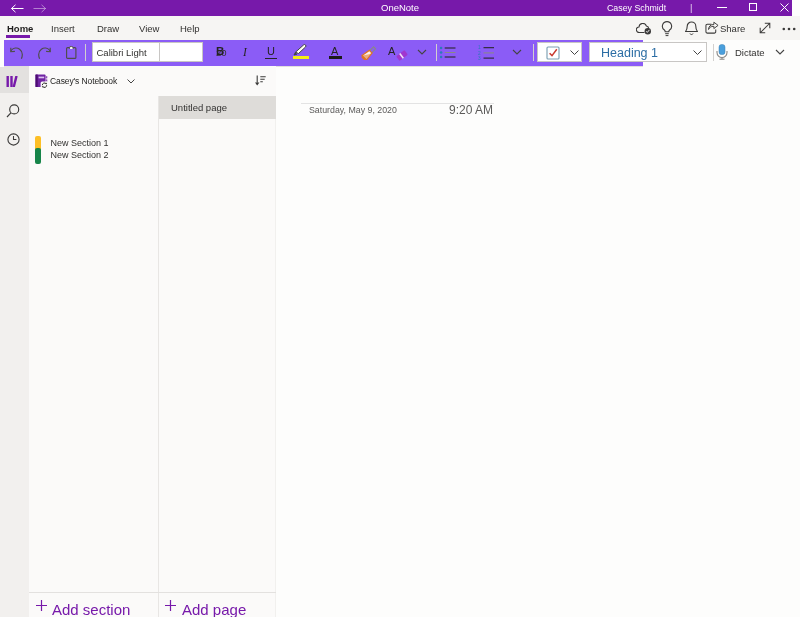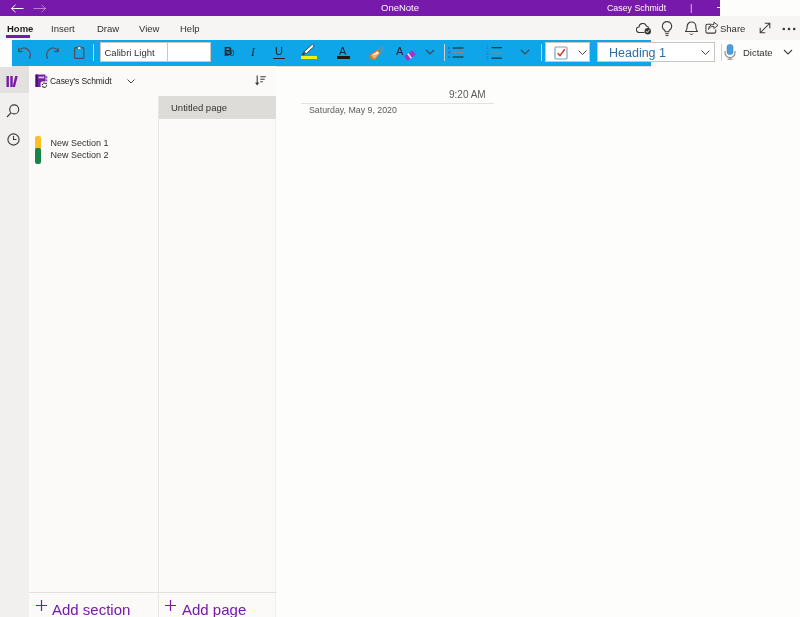--- a/index.html
+++ b/index.html
@@ -1,30 +1,30 @@
 <!DOCTYPE html>
 <html><head>
 <meta charset="utf-8">
 <style>
 * { margin:0; padding:0; box-sizing:border-box; }
 html,body { width:800px; height:617px; overflow:hidden; }
 body { font-family:"Liberation Sans", sans-serif; position:relative; background:#fdfdfc; }
 .abs { position:absolute; }
 
 
-#titlebar { left:0; top:0; width:720px; height:16px; background:#7719aa; color:#fff; }
+#titlebar { left:0; top:0; width:792px; height:16px; background:#7719aa; color:#fff; }
 #titlebar .t { position:absolute; top:2px; font-size:9.5px; color:#fff; }
 
 
 #tabs { left:0; top:16px; width:800px; height:24px; background:#f6f5f3; }
 .tab { position:absolute; top:7px; font-size:9.5px; color:#323130; }
 #home-underline { position:absolute; left:6px; top:19px; width:24px; height:2.5px; background:#7719aa; }
 
 
-#ribbon { left:12px; top:40px; width:639px; height:27px; background:#0ea5e9; border-bottom:1px solid #e1dfdd; }
+#ribbon { left:4px; top:40px; width:639px; height:27px; background:#8b5cf6; border-bottom:1px solid #e1dfdd; }
 .sep { position:absolute; top:4px; width:1px; height:17px; background:#d2d0ce; }
 .box { position:absolute; top:2px; height:20px; background:#fff; border:1px solid #c8c6c4; font-size:9.5px; color:#323130; }
 .chev { position:absolute; }
 
 
 #rail { left:0; top:67px; width:29px; height:550px; background:#f2f0ee; }
 #rail-sel { position:absolute; left:0; top:0; width:29px; height:26px; background:#e3e1df; }
 #sections { left:29px; top:67px; width:129px; height:550px; background:#fbfaf9; }
 #pages { left:158px; top:67px; width:118px; height:550px; background:#fbfaf9; border-left:1px solid #e8e6e4; border-right:1px solid #f1f0ee; }
 #canvas { left:276px; top:67px; width:524px; height:550px; background:#fdfdfc; }
@@ -212,21 +212,21 @@
       <rect x="3.6" y="2.6" width="5.6" height="1.7" fill="#ddc3ef"></rect>
       <rect x="10.5" y="2.2" width="1.8" height="2.2" fill="#8f4cb5"></rect>
       <rect x="10.5" y="5.4" width="1.8" height="2.2" fill="#8f4cb5"></rect>
       <g>
         <rect x="5.6" y="7.6" width="7.8" height="7.4" rx="1.5" fill="#fbfaf9"></rect>
         <path d="M7.3 11.2 a2.2 2.2 0 0 1 3.8-1.5 M11.7 11.2 a2.2 2.2 0 0 1-3.8 1.5" stroke="#2b2a29" stroke-width="1" fill="none"></path>
         <path d="M11.8 8.6 l0.3 1.5 -1.5 0.1 Z" fill="#2b2a29"></path>
         <path d="M7.2 13.8 l-0.3-1.5 1.5-0.1 Z" fill="#2b2a29"></path>
       </g>
     </svg>
-  <div style="position:absolute;left:21px;top:10px;font-size:8.5px;letter-spacing:-0.1px;color:#252423;">Casey's Schmidt</div>
+  <div style="position:absolute;left:21px;top:10px;font-size:8.5px;letter-spacing:-0.1px;color:#252423;">Casey's Notebook</div>
   <svg style="position:absolute;left:98px;top:13px" width="8" height="5" viewBox="0 0 8 5">
       <path d="M0.5 0.5 L4 4 L7.5 0.5" stroke="#444" stroke-width="1" fill="none"></path>
     </svg>
   <svg style="position:absolute;left:225px;top:9px" width="12" height="12" viewBox="0 0 12 12">
       <path d="M3.2 0.5 V7.8" stroke="#3b3a39" stroke-width="1.1"></path>
       <path d="M1 7.4 L5.4 7.4 L3.2 10.6 Z" fill="#3b3a39"></path>
       <path d="M6.3 1.8 H11.7 M6.3 4.3 H10.7 M6.3 6.8 H8.8" stroke="#3b3a39" stroke-width="1.05"></path>
     </svg>
 </div>
 
@@ -258,21 +258,21 @@
       <div class="sectext">New Section 2</div>
     </div>
 </div>
 <div class="abs" id="pages">
   <div style="position:absolute;left:0;top:29px;width:118px;height:23px;background:#dedcd9;"></div>
   <div style="position:absolute;left:12px;top:34.5px;font-size:9.5px;color:#323130;">Untitled page</div>
 </div>
 <div class="abs" id="canvas">
   <div style="position:absolute;left:25px;top:36px;width:193px;height:1px;background:#e3e3e3;"></div>
   <div style="position:absolute;left:33px;top:38px;font-size:8.8px;color:#5c5b5a;">Saturday, May 9, 2020</div>
-  <div style="position:absolute;left:135px;top:22px;font-size:10px;color:#5c5b5a;padding-left:38px;">9:20 AM</div>
+  <div style="position:absolute;left:135px;top:36px;font-size:12px;color:#5c5b5a;padding-left:38px;">9:20 AM</div>
 </div>
 
 <div class="abs" style="left:29px;top:592px;width:247px;height:1px;background:#e3e1df;"></div>
 <div class="addrow" style="left:52px;top:601px;">Add section</div>
 <svg class="abs" style="left:36px;top:600px;" width="11" height="11" viewBox="0 0 11 11">
     <path d="M5.5 0 V11 M0 5.5 H11" stroke="#7719aa" stroke-width="1.2"></path>
   </svg>
 <div class="addrow" style="left:182px;top:601px;">Add page</div>
 <svg class="abs" style="left:165px;top:600px;" width="11" height="11" viewBox="0 0 11 11">
     <path d="M5.5 0 V11 M0 5.5 H11" stroke="#7719aa" stroke-width="1.2"></path>

